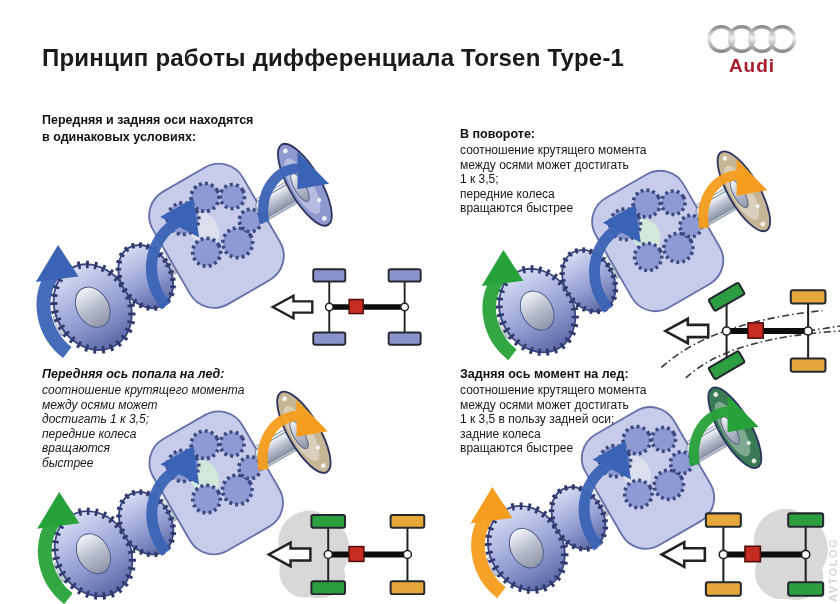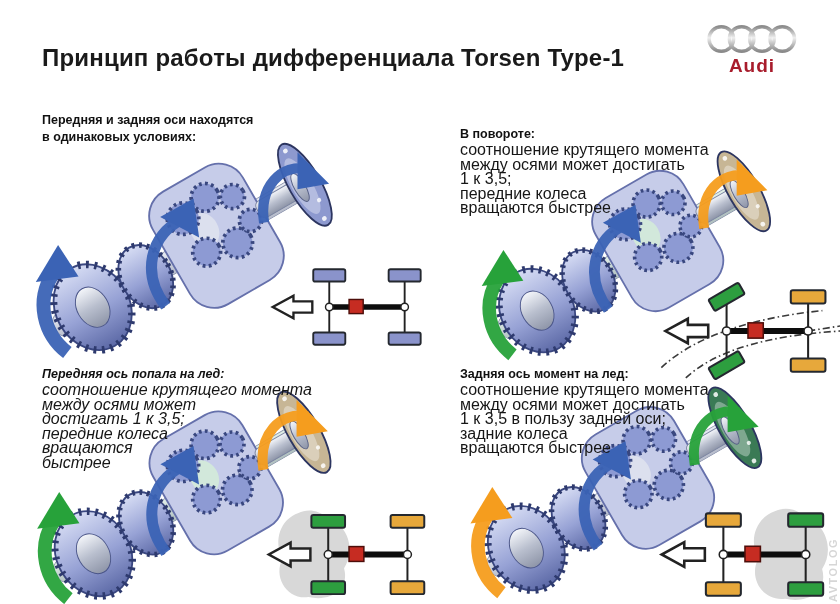--- a/index.html
+++ b/index.html
@@ -22,21 +22,21 @@
   #q1{left:452px;top:120px;width:388px;height:256px;}
   #q2{left:28px;top:360px;width:414px;height:244px;font-style:italic;}
   #q3{left:452px;top:360px;width:388px;height:244px;}
   .q-text{position:absolute;left:14px;top:6px;z-index:3;max-width:290px;}
   #q1 .q-text,#q3 .q-text{left:8px;}
   .q-heading{
     font-size:12.5px;font-weight:700;line-height:17px;color:#111;
     white-space:pre-line;margin:0;
   }
   .q-body{
-    font-size:16px;font-weight:400;line-height:14.5px;color:#161616;
+    font-size:12px;font-weight:400;line-height:14.5px;color:#161616;
     white-space:pre-line;margin:0;
   }
   .ill-slot{position:absolute;z-index:1;}
   #q0 .ill-slot{left:0px;top:22px;width:320px;height:232px;}
   #q1 .ill-slot{left:18px;top:16px;width:320px;height:226px;}
   #q2 .ill-slot{left:0px;top:16px;width:320px;height:230px;}
   #q3 .ill-slot{left:8px;top:12px;width:320px;height:228px;}
   .ill-slot svg{width:100%;height:100%;display:block;}
   .schem-slot{position:absolute;z-index:2;}
   #q0 .schem-slot{right:6px;bottom:2px;width:172px;height:98px;}

